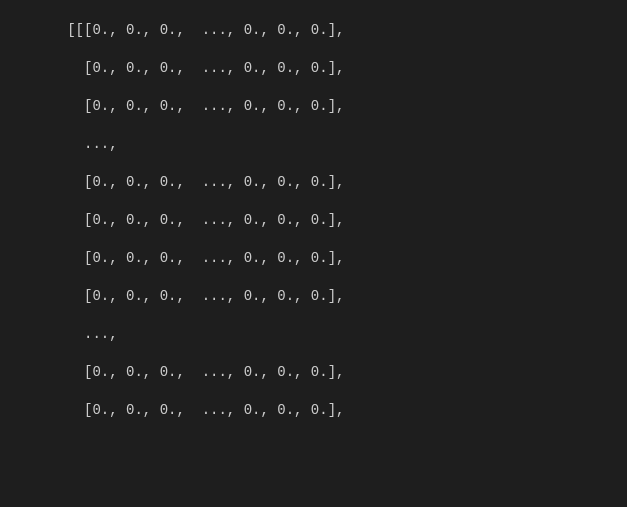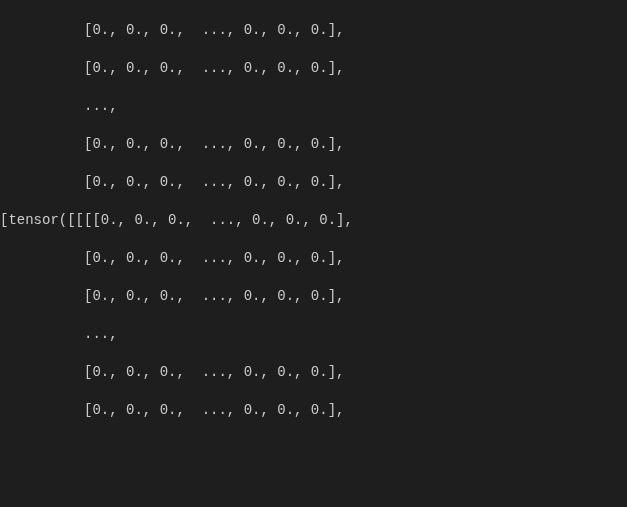--- a/index.html
+++ b/index.html
@@ -16,26 +16,26 @@
   }
   .terminal {
     padding: 2px 0 0 0;
     white-space: pre;
   }
 </style>
 </head>
 <body>
 
 <div class="terminal">
+<div>        [[[0., 0., 0.,  ..., 0., 0., 0.],</div>
 <div>          [0., 0., 0.,  ..., 0., 0., 0.],</div>
 <div>          [0., 0., 0.,  ..., 0., 0., 0.],</div>
 <div>          ...,</div>
 <div>          [0., 0., 0.,  ..., 0., 0., 0.],</div>
 <div>          [0., 0., 0.,  ..., 0., 0., 0.],</div>
-<div>[tensor([[[[0., 0., 0.,  ..., 0., 0., 0.],</div>
 <div>          [0., 0., 0.,  ..., 0., 0., 0.],</div>
 <div>          [0., 0., 0.,  ..., 0., 0., 0.],</div>
 <div>          ...,</div>
 <div>          [0., 0., 0.,  ..., 0., 0., 0.],</div>
 <div>          [0., 0., 0.,  ..., 0., 0., 0.],</div>
 
 <div></div>
 <div></div>
 
 

